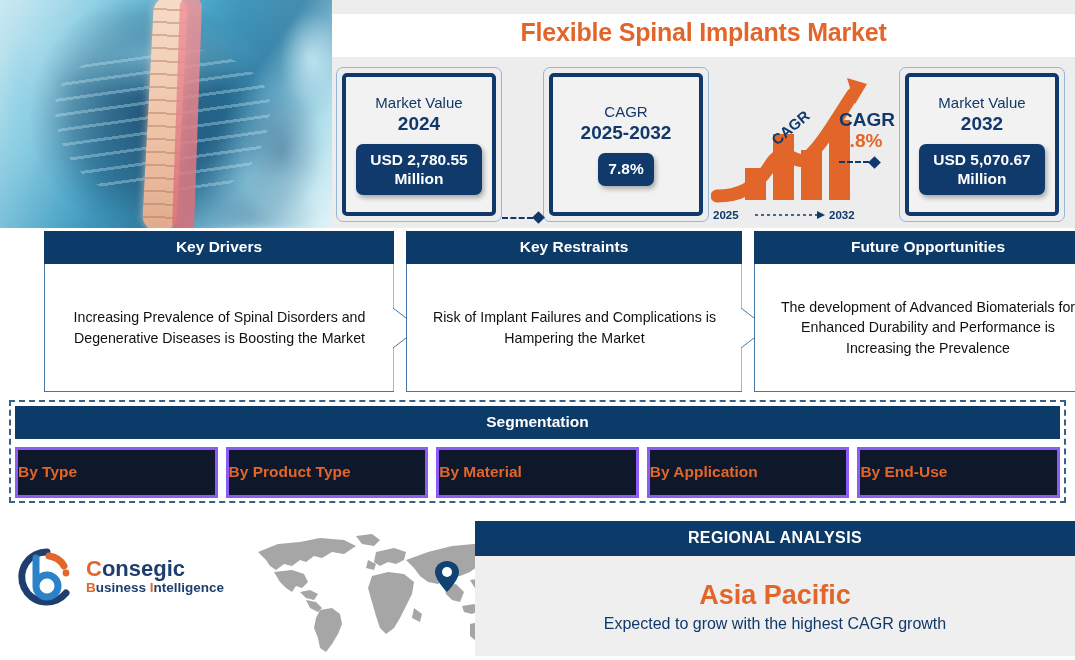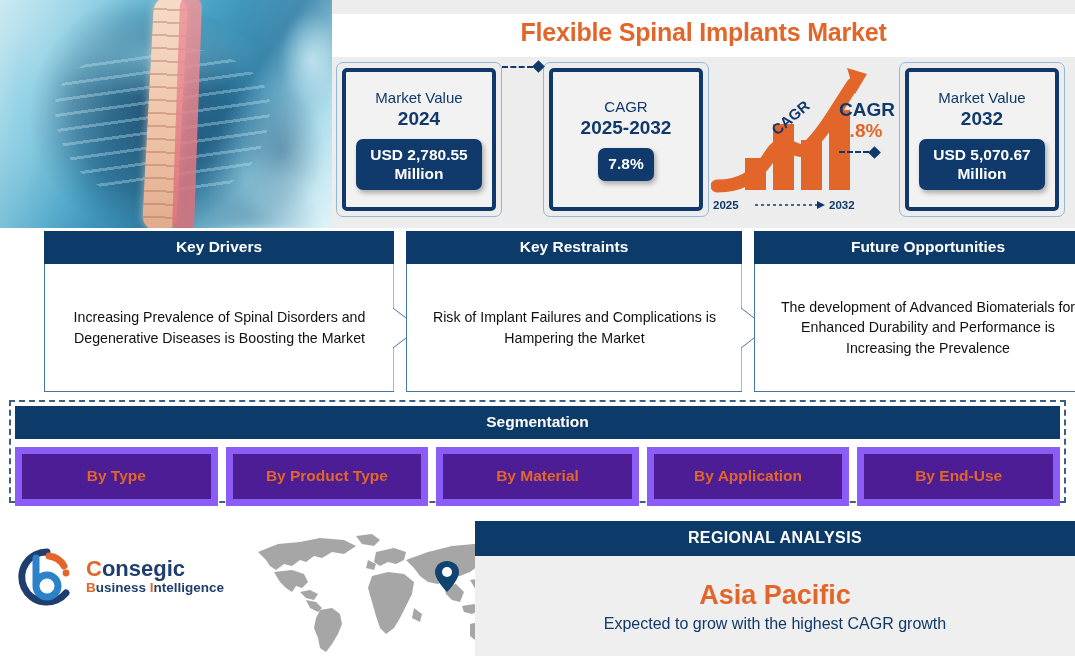--- a/index.html
+++ b/index.html
@@ -79,21 +79,21 @@
     position: absolute; top: 14px; left: 0; width: 100%;
     text-align: center;
     font-size: 25px; font-weight: bold;
     color: #E2662A;
     background: #ffffff;
     padding: 4px 0 10px;
     letter-spacing: -0.2px;
   }
   .cards-row {
     position: absolute; top: 62px; left: 0; width: 743px; height: 160px;
-    display: flex; align-items: flex-start;
+    display: flex; align-items: flex-end;
   }
 
   
   .metric-card {
     border: 1px solid #93b7d6;
     border-radius: 7px;
     background: #ededed;
     padding: 5px;
     height: 155px;
   }
@@ -190,23 +190,22 @@
   .seg-head {
     background: #0D3B69; color: #fff;
     text-align: center; font-weight: bold; font-size: 15.5px;
     padding: 7px 16px 8px;
   }
   .seg-items {
     display: flex; gap: 8px; margin-top: 8px;
   }
   .seg-item {
     flex: 1;
-    border: 7px solid #8b5cf6;
-    background: #4c1d95;
-    text-align: center;
+    border: 3px solid #8b5cf6;
+    background: #0f172a;
     font-size: 15.5px; font-weight: bold;
     color: #E2662A;
     padding: 13px 0 14px;
   }
 
   
   .bottom {
     position: absolute; left: 0; top: 512px; width: 1075px; height: 148px;
     background: #fff;
   }

